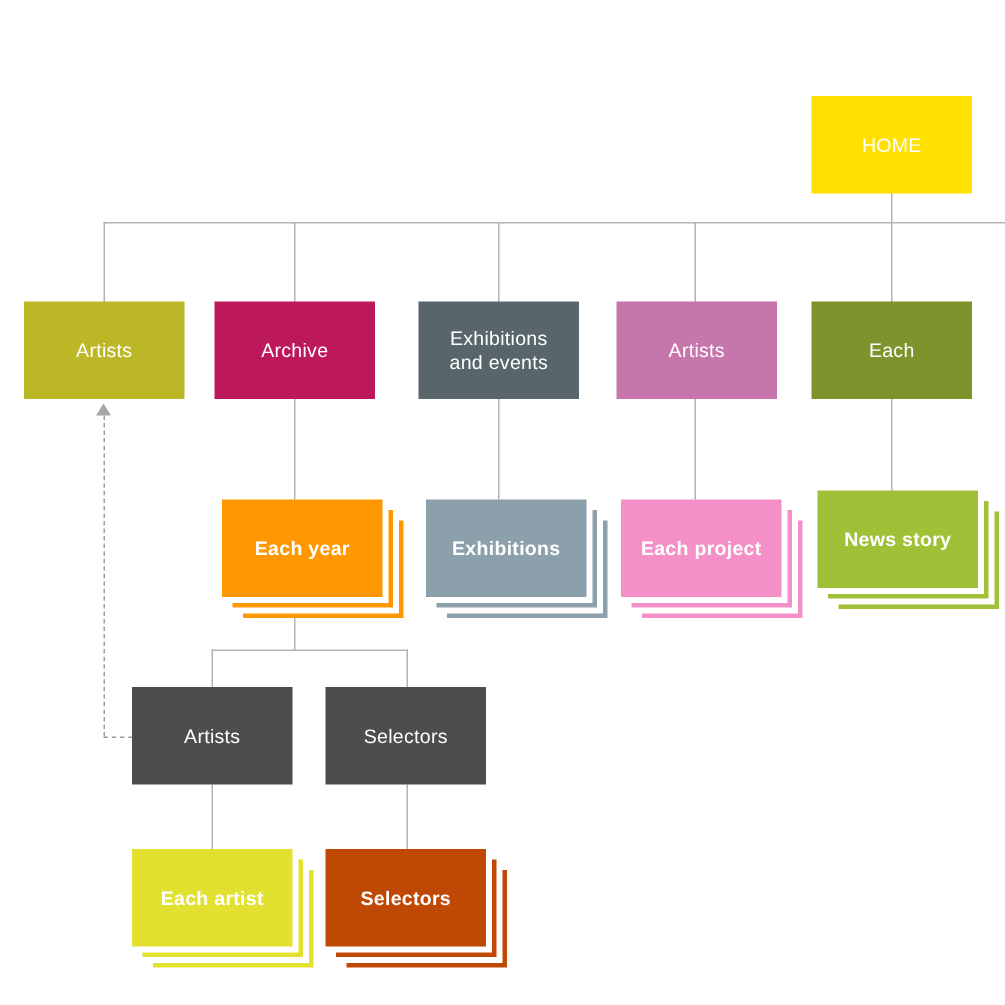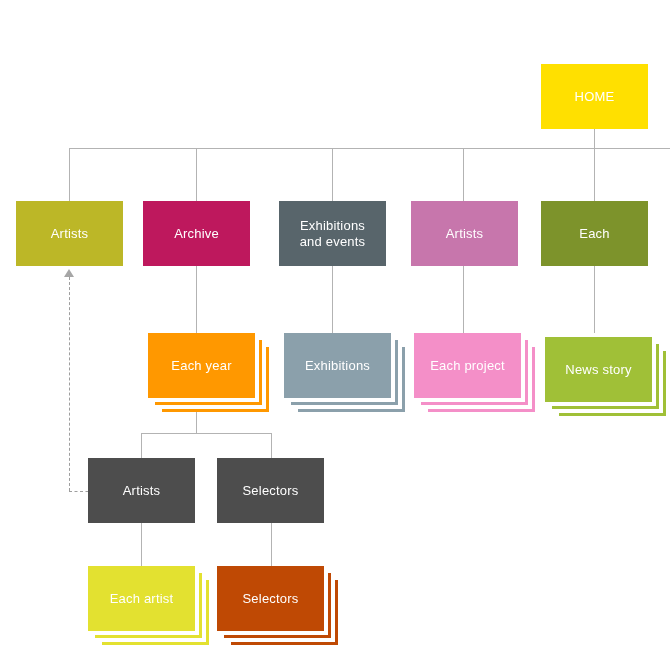--- a/index.html
+++ b/index.html
@@ -80,20 +80,21 @@
     left: 0; top: 0;
     display: flex;
     align-items: center;
     justify-content: center;
     text-align: center;
     color: #ffffff;
     font-size: 13px;
     line-height: 16px;
     letter-spacing: 0.2px;
     padding: 2px 6px;
+    font-weight: bold;
   }
   .stack .gap2 { left: 11px; top: 11px; background: #ffffff; }
   .stack .gap1 { left: 4px;  top: 4px;  background: #ffffff; }
 </style>
 </head>
 <body>
 
 <div id="canvas">
 
   <div class="line vline" style="left:594px; top:97px; height:109px;"></div>
@@ -170,21 +171,21 @@
   <div class="stack" style="left:414px; top:333px; width:121px; height:79px;">
     <div class="layer back2" style="width:107px; height:65px; background:#f48fc8;"></div>
     <div class="layer gap2" style="width:107px; height:65px;"></div>
     <div class="layer back1" style="width:107px; height:65px; background:#f48fc8;"></div>
     <div class="layer gap1" style="width:107px; height:65px;"></div>
     <div class="layer front" style="width:107px; height:65px; background:#f48fc8;">
       <span class="node-label">Each project</span>
     </div>
   </div>
 
-  <div class="stack" style="left:545px; top:337px; width:121px; height:79px;">
+  <div class="stack" style="left:545px; top:327px; width:121px; height:79px;">
     <div class="layer back2" style="width:107px; height:65px; background:#a0c037;"></div>
     <div class="layer gap2" style="width:107px; height:65px;"></div>
     <div class="layer back1" style="width:107px; height:65px; background:#a0c037;"></div>
     <div class="layer gap1" style="width:107px; height:65px;"></div>
     <div class="layer front" style="width:107px; height:65px; background:#a0c037;">
       <span class="node-label">News story</span>
     </div>
   </div>
 
   <div class="node" style="left:88px; top:458px; width:107px; height:65px; background:#4d4d4d;">

